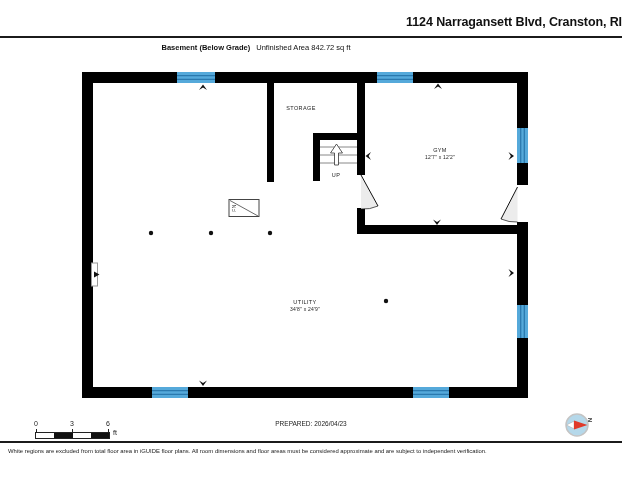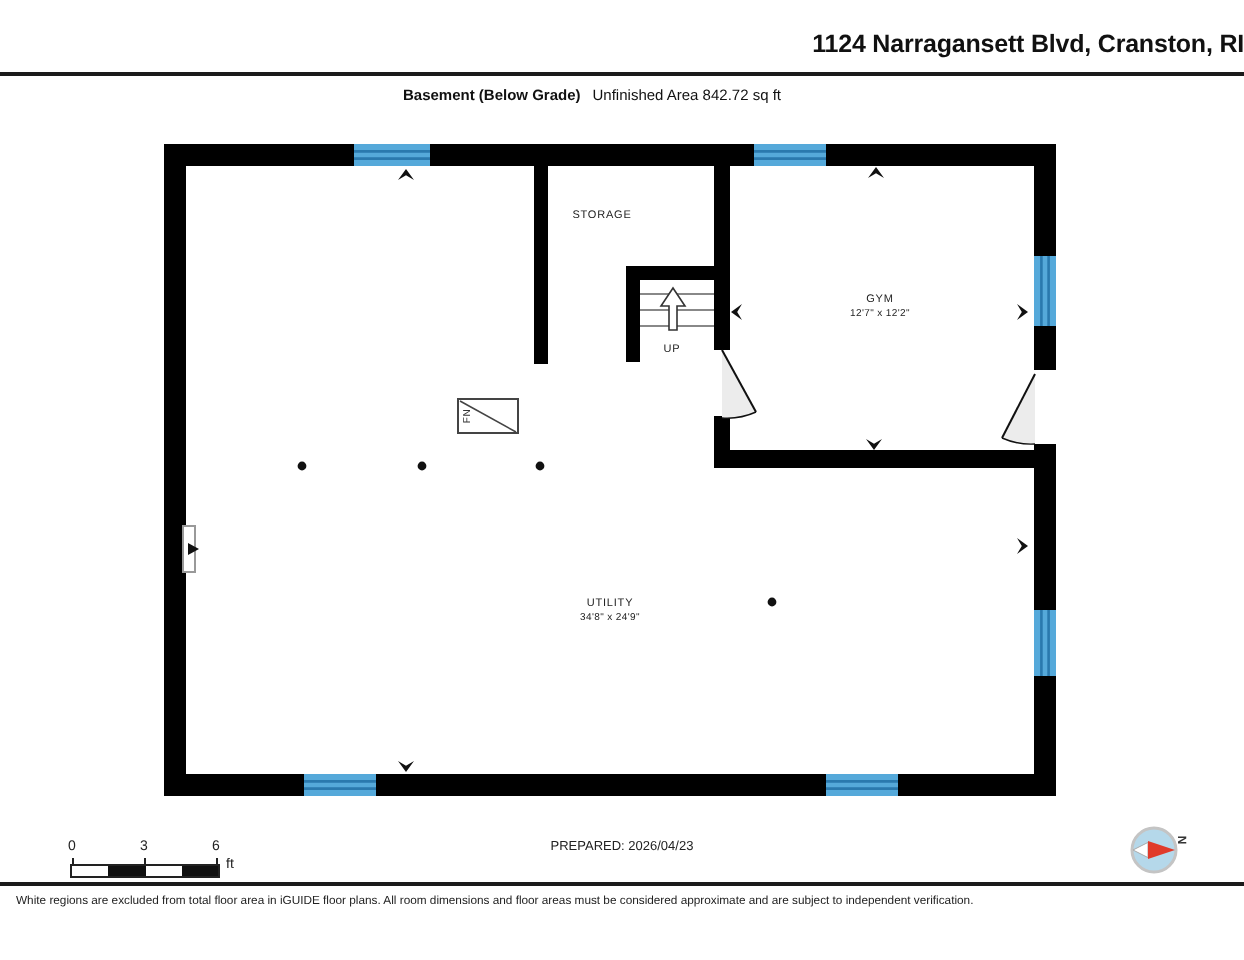--- a/index.html
+++ b/index.html
@@ -5,21 +5,21 @@
   html,body{margin:0;padding:0;background:#fff;}
   .page{position:relative;width:622px;height:480px;background:#ffffff;
         font-family:"Liberation Sans",sans-serif;color:#111;overflow:hidden;}
   .abs{position:absolute;}
   .title{top:15px;left:0;width:622px;text-align:right;font-size:12.5px;
          font-weight:bold;letter-spacing:-0.1px;}
   .rule{left:0;width:622px;background:#1b1b1b;}
   .rule-top{top:36px;height:2px;}
   .rule-bottom{top:441px;height:2px;}
   .subtitle{top:43px;left:0;width:512px;display:flex;justify-content:center;
-            gap:6px;font-size:7.5px;padding-left:40px;}
+            gap:6px;font-size:7.5px;}
   .subtitle .b{font-weight:bold;}
   svg.plan{position:absolute;top:0;left:0;}
   .room-label{position:absolute;transform:translateX(-50%);text-align:center;
               font-size:5.5px;line-height:7px;letter-spacing:0.4px;color:#222;
               white-space:nowrap;}
   .dims{font-size:5px;letter-spacing:0.2px;}
   .up-label{font-size:5.5px;}
   .fn-label{position:absolute;font-size:5px;color:#333;
             transform:translate(-50%,-50%) rotate(-90deg);letter-spacing:0.3px;}
   .tick-label{position:absolute;font-size:7px;transform:translateX(-50%);color:#222;}

